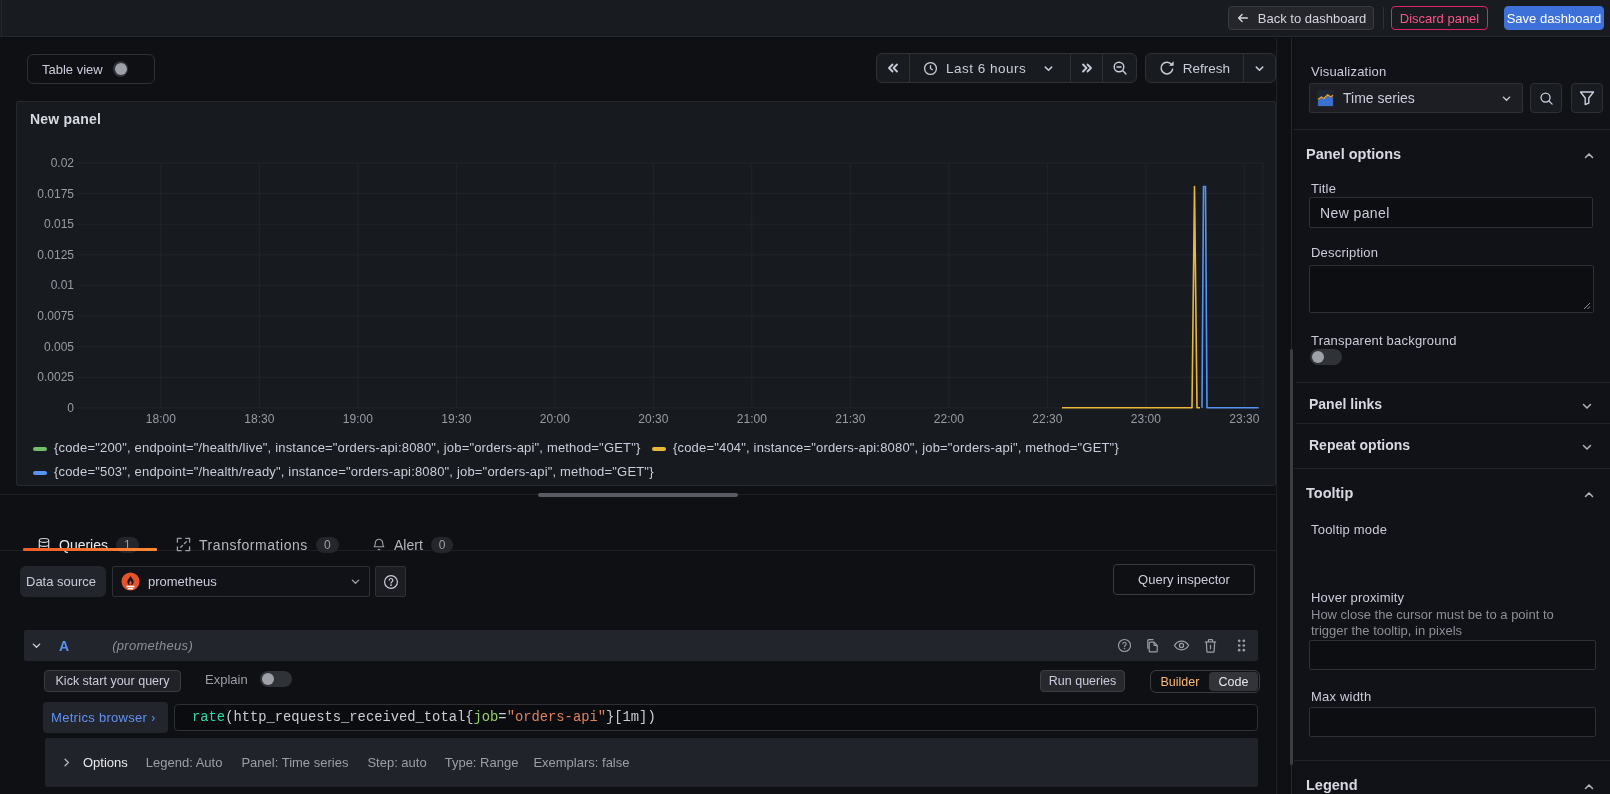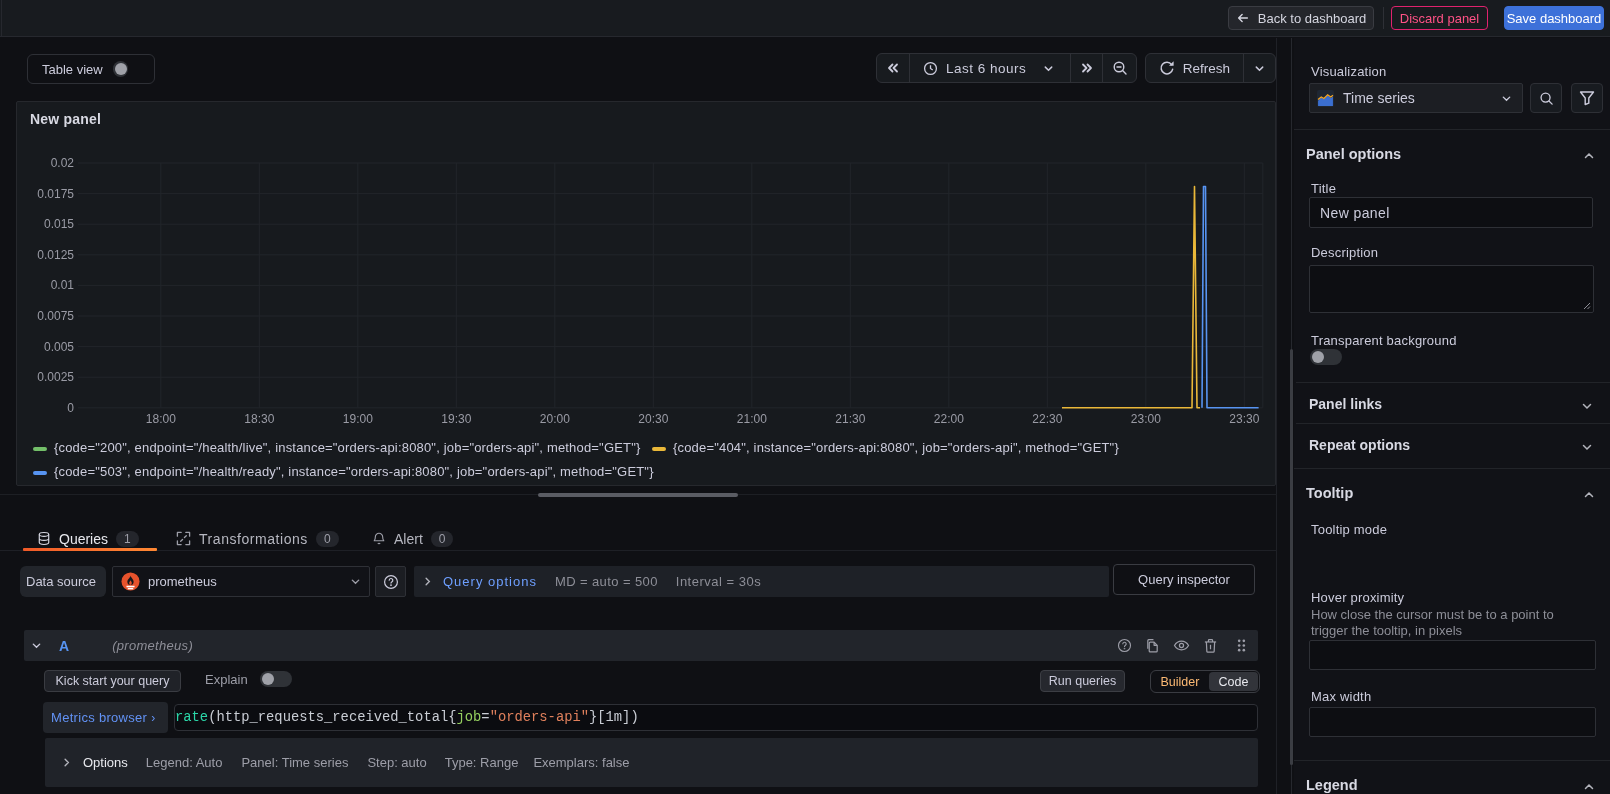--- a/index.html
+++ b/index.html
@@ -47,21 +47,21 @@
 #panel-title { position:absolute; left:13px; top:9px; font-size:14px; font-weight:600; letter-spacing:0.2px; color:#d8d9e3; }
 .legend-line { position:absolute; font-size:13px; color:#ccccdc; white-space:nowrap; letter-spacing:0.18px; }
 .dash { display:inline-block; width:14px; height:4px; border-radius:2px; vertical-align:middle; margin-right:7px; }
 
 
 #split-line { position:absolute; left:0; top:456px; width:1277px; height:1px; background:#1d1f24; }
 #split-thumb { position:absolute; left:538px; top:455px; width:200px; height:4px; border-radius:2px; background:#5a5c63; }
 
 
 #tabs { position:absolute; left:0; top:472px; width:1277px; height:41px; border-bottom:1px solid #1e2026; }
-.tab { position:absolute; top:8px; height:41px; display:flex; align-items:center; gap:8px; }
+.tab { position:absolute; top:14px; height:41px; display:flex; align-items:center; gap:8px; }
 .tab .tname { font-size:14px; font-weight:500; }
 .badge { background:#24262c; color:#9d9ea8; border-radius:9px; font-size:12px; padding:1px 8px; }
 #tab-underline { position:absolute; left:23px; top:38px; width:134px; height:3px;
   background:linear-gradient(90deg,#f05a28,#ff8833); border-radius:1px; }
 
 
 #dsrow { position:absolute; left:0; top:528px; width:1277px; height:30px; }
 #ds-label { position:absolute; left:20px; top:0; width:86px; height:31px; background:#22252b;
   border-radius:6px; display:flex; align-items:center; padding-left:6px; font-size:13px; font-weight:500; }
 #ds-select { position:absolute; left:112px; top:0; width:258px; height:31px; background:#111217;
@@ -82,21 +82,21 @@
   font-size:12.5px; font-weight:500; }
 #explain { position:absolute; left:181px; top:11px; display:flex; align-items:center; gap:12px; font-size:13px; color:#9d9ea8; }
 #runq { position:absolute; left:1016px; top:10px; width:85px; height:22px; background:#26282e; border:1px solid #3c3e44;
   border-radius:4px; display:flex; align-items:center; justify-content:center; font-size:12.5px; font-weight:500; }
 #bcgroup { position:absolute; left:1126px; top:10px; width:110px; height:23px; border:1px solid #3a3c42;
   border-radius:6px; display:flex; align-items:center; }
 #mbrowser { position:absolute; left:19px; top:42px; width:125px; height:31px; background:#22252b;
   border-radius:4px; display:flex; align-items:center; padding-left:8px;
   font-size:13px; color:#6292f5; font-weight:500; letter-spacing:0.3px; }
 #qinput { position:absolute; left:150px; top:44px; width:1084px; height:27px; background:#0b0c10;
-  border:1px solid #2e3036; border-radius:4px; display:flex; align-items:center; 
+  border:1px solid #2e3036; border-radius:4px; display:flex; align-items:center; padding-left:17px;
   font-family:"Liberation Mono", monospace; font-size:13.8px; color:#c9cdd4; }
 #optrow { position:absolute; left:21px; top:78px; width:1213px; height:49px; background:#202329;
   border-radius:2px; display:flex; align-items:center; font-size:13px; color:#9d9ea8; }
 
 
 #sidebar { position:absolute; left:1294px; top:38px; width:316px; height:756px; background:#111217; }
 #sb-border { position:absolute; left:1291px; top:38px; width:1px; height:756px; background:#26282e; }
 #sb-thumb { position:absolute; left:1290px; top:349px; width:3px; height:416px; background:#3b3d43; border-radius:2px; }
 .sb-label { font-size:13px; font-weight:500; color:#ccccdc; letter-spacing:0.2px; white-space:nowrap; }
 .sb-h { font-size:14.5px; font-weight:600; color:#d8d9e3; }
@@ -267,28 +267,20 @@
           <path d="M2.5 4.5L6 8l3.5-3.5"></path>
         </svg>
     </div>
     <div id="ds-help">
         <svg width="16" height="16" viewBox="0 0 16 16" fill="none" stroke="#ccccdc" stroke-width="1.2">
           <circle cx="8" cy="8" r="6.4"></circle>
           <path d="M6.2 6.2a1.8 1.8 0 1 1 2.6 1.7c-.5.3-.8.6-.8 1.2" stroke-linecap="round"></path>
           <circle cx="8" cy="11.2" r="0.3" fill="#ccccdc"></circle>
         </svg>
       </div>
-    <div id="qopts">
-      <svg width="11" height="11" viewBox="0 0 12 12" fill="none" stroke="#b3b4bc" stroke-width="1.5" stroke-linecap="round">
-          <path d="M4.5 2.5L8 6l-3.5 3.5"></path>
-        </svg>
-      <span style="color:#6e9fff; font-size:13px; font-weight:500; margin-left:10px; letter-spacing:1px;">Query options</span>
-      <span class="graytxt" style="font-size:13px; margin-left:18px; letter-spacing:0.4px;">MD = auto = 500</span>
-      <span class="graytxt" style="font-size:13px; margin-left:18px; letter-spacing:0.5px;">Interval = 30s</span>
-    </div>
     <div id="qinspect">Query inspector</div>
   </div>
 
   <div id="qhead">
     <svg style="margin-left:7px;" width="11" height="11" viewBox="0 0 12 12" fill="none" stroke="#ccccdc" stroke-width="1.5" stroke-linecap="round">
         <path d="M2.5 4.5L6 8l3.5-3.5"></path>
       </svg>
     <span style="margin-left:17px; color:#5794f2; font-size:14px; font-weight:700;">A</span>
     <span style="margin-left:43px; color:#8d8e97; font-size:13px; font-style:italic; letter-spacing:0.3px;">(prometheus)</span>
     <div style="margin-left:auto; margin-right:10px; display:flex; align-items:center; gap:13px;">

